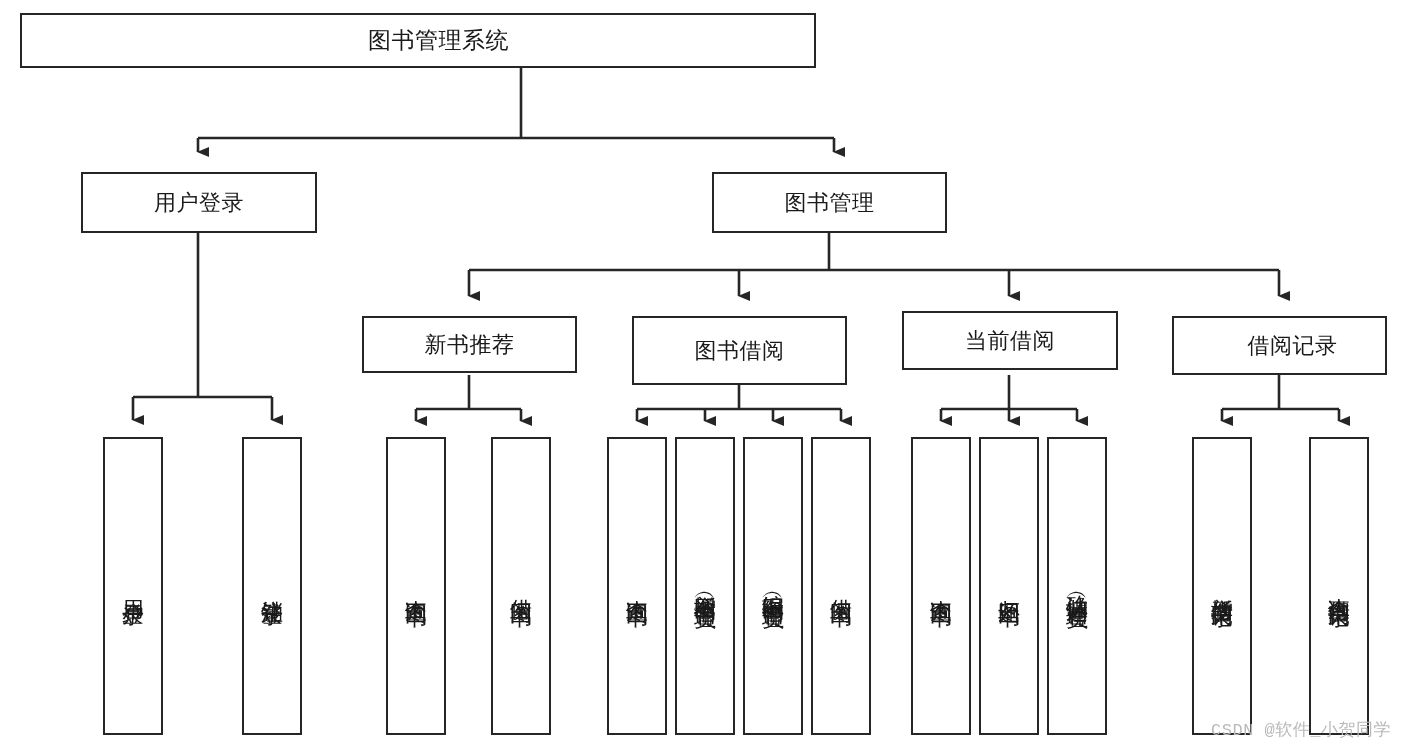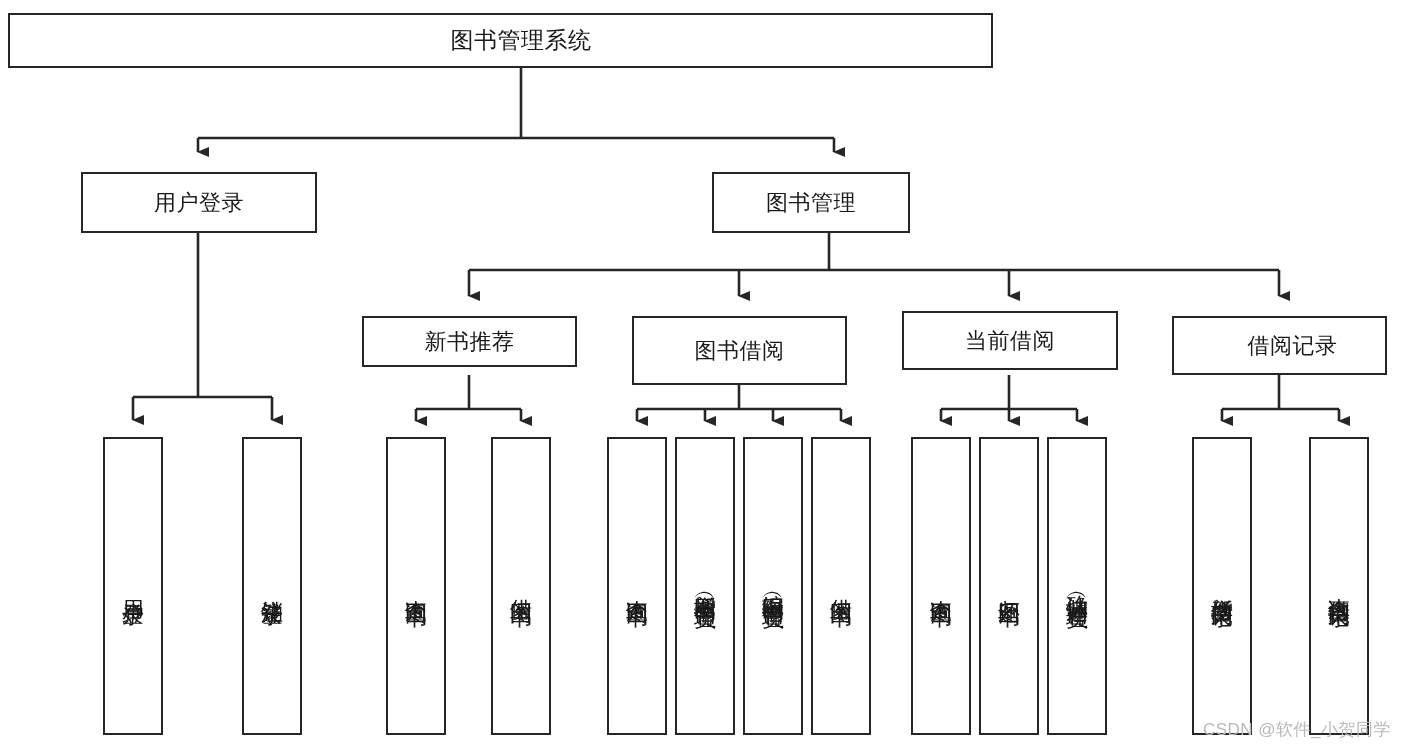--- a/index.html
+++ b/index.html
@@ -61,21 +61,21 @@
   }
   .watermark {
     position: absolute;
     right: 14px;
     bottom: 6px;
     font-size: 17px;
     color: #b9b9b9;
     letter-spacing: 0.5px;
     z-index: 5;
     white-space: nowrap;
-    font-family: Liberation Sans, sans-serif;
+    font-family: Liberation Mono, monospace;
   }
 </style>
 </head>
 <body>
 
 <div id="canvas">
 
   <svg id="wires" viewBox="0 0 1405 747" xmlns="http://www.w3.org/2000/svg">
     <defs>
       <marker id="arrow" viewBox="0 0 10 12" refX="5" refY="11" markerWidth="10" markerHeight="12" orient="auto-start-reverse" markerUnits="userSpaceOnUse">
@@ -119,32 +119,32 @@
       <path d="M1009,409 L1009,421" marker-end="url(#arrow)"></path>
       <path d="M1077,409 L1077,421" marker-end="url(#arrow)"></path>
 
       <path d="M1279,375 L1279,409"></path>
       <path d="M1222,409 L1339,409"></path>
       <path d="M1222,409 L1222,421" marker-end="url(#arrow)"></path>
       <path d="M1339,409 L1339,421" marker-end="url(#arrow)"></path>
     </g>
   </svg>
 
-  <div class="node root" style="left:8px; top:13px; width:985px; height:55px;padding-left:41px;">
+  <div class="node root" style="left:20px; top:13px; width:796px; height:55px;padding-left:41px;">
     <span class="label">图书管理系统</span>
   </div>
 
   <div class="node tier2" style="left:81px; top:172px; width:236px; height:61px;">
     <span class="label">用户登录</span>
   </div>
-  <div class="node tier2" style="left:712px; top:172px; width:198px; height:61px;">
+  <div class="node tier2" style="left:712px; top:172px; width:235px; height:61px;">
     <span class="label">图书管理</span>
   </div>
 
-  <div class="node tier3" style="left:362px; top:316px; width:215px; height:51px;">
+  <div class="node tier3" style="left:362px; top:316px; width:215px; height:57px;">
     <span class="label">新书推荐</span>
   </div>
   <div class="node tier3" style="left:632px; top:316px; width:215px; height:69px;">
     <span class="label">图书借阅</span>
   </div>
   <div class="node tier3" style="left:902px; top:311px; width:216px; height:59px;">
     <span class="label">当前借阅</span>
   </div>
   <div class="node tier3" style="left:1172px; top:316px; width:215px; height:59px;padding-left:26px;">
     <span class="label">借阅记录</span>

